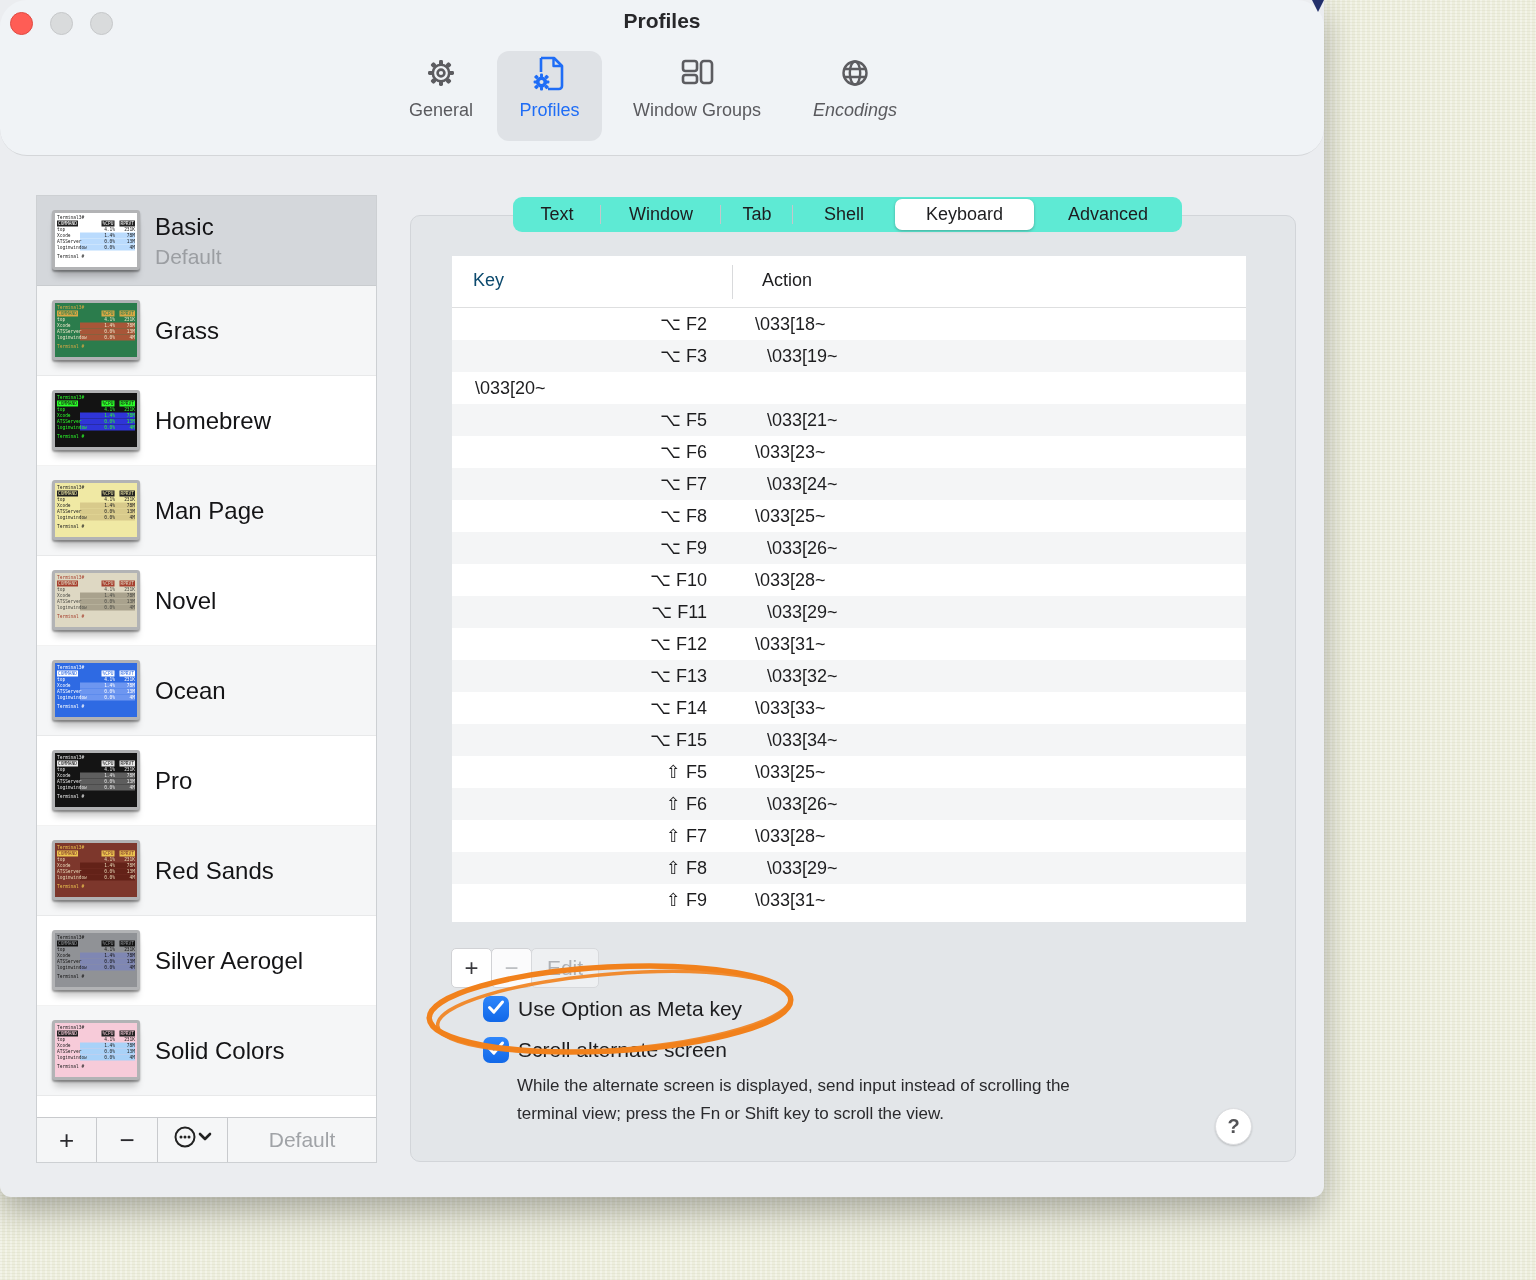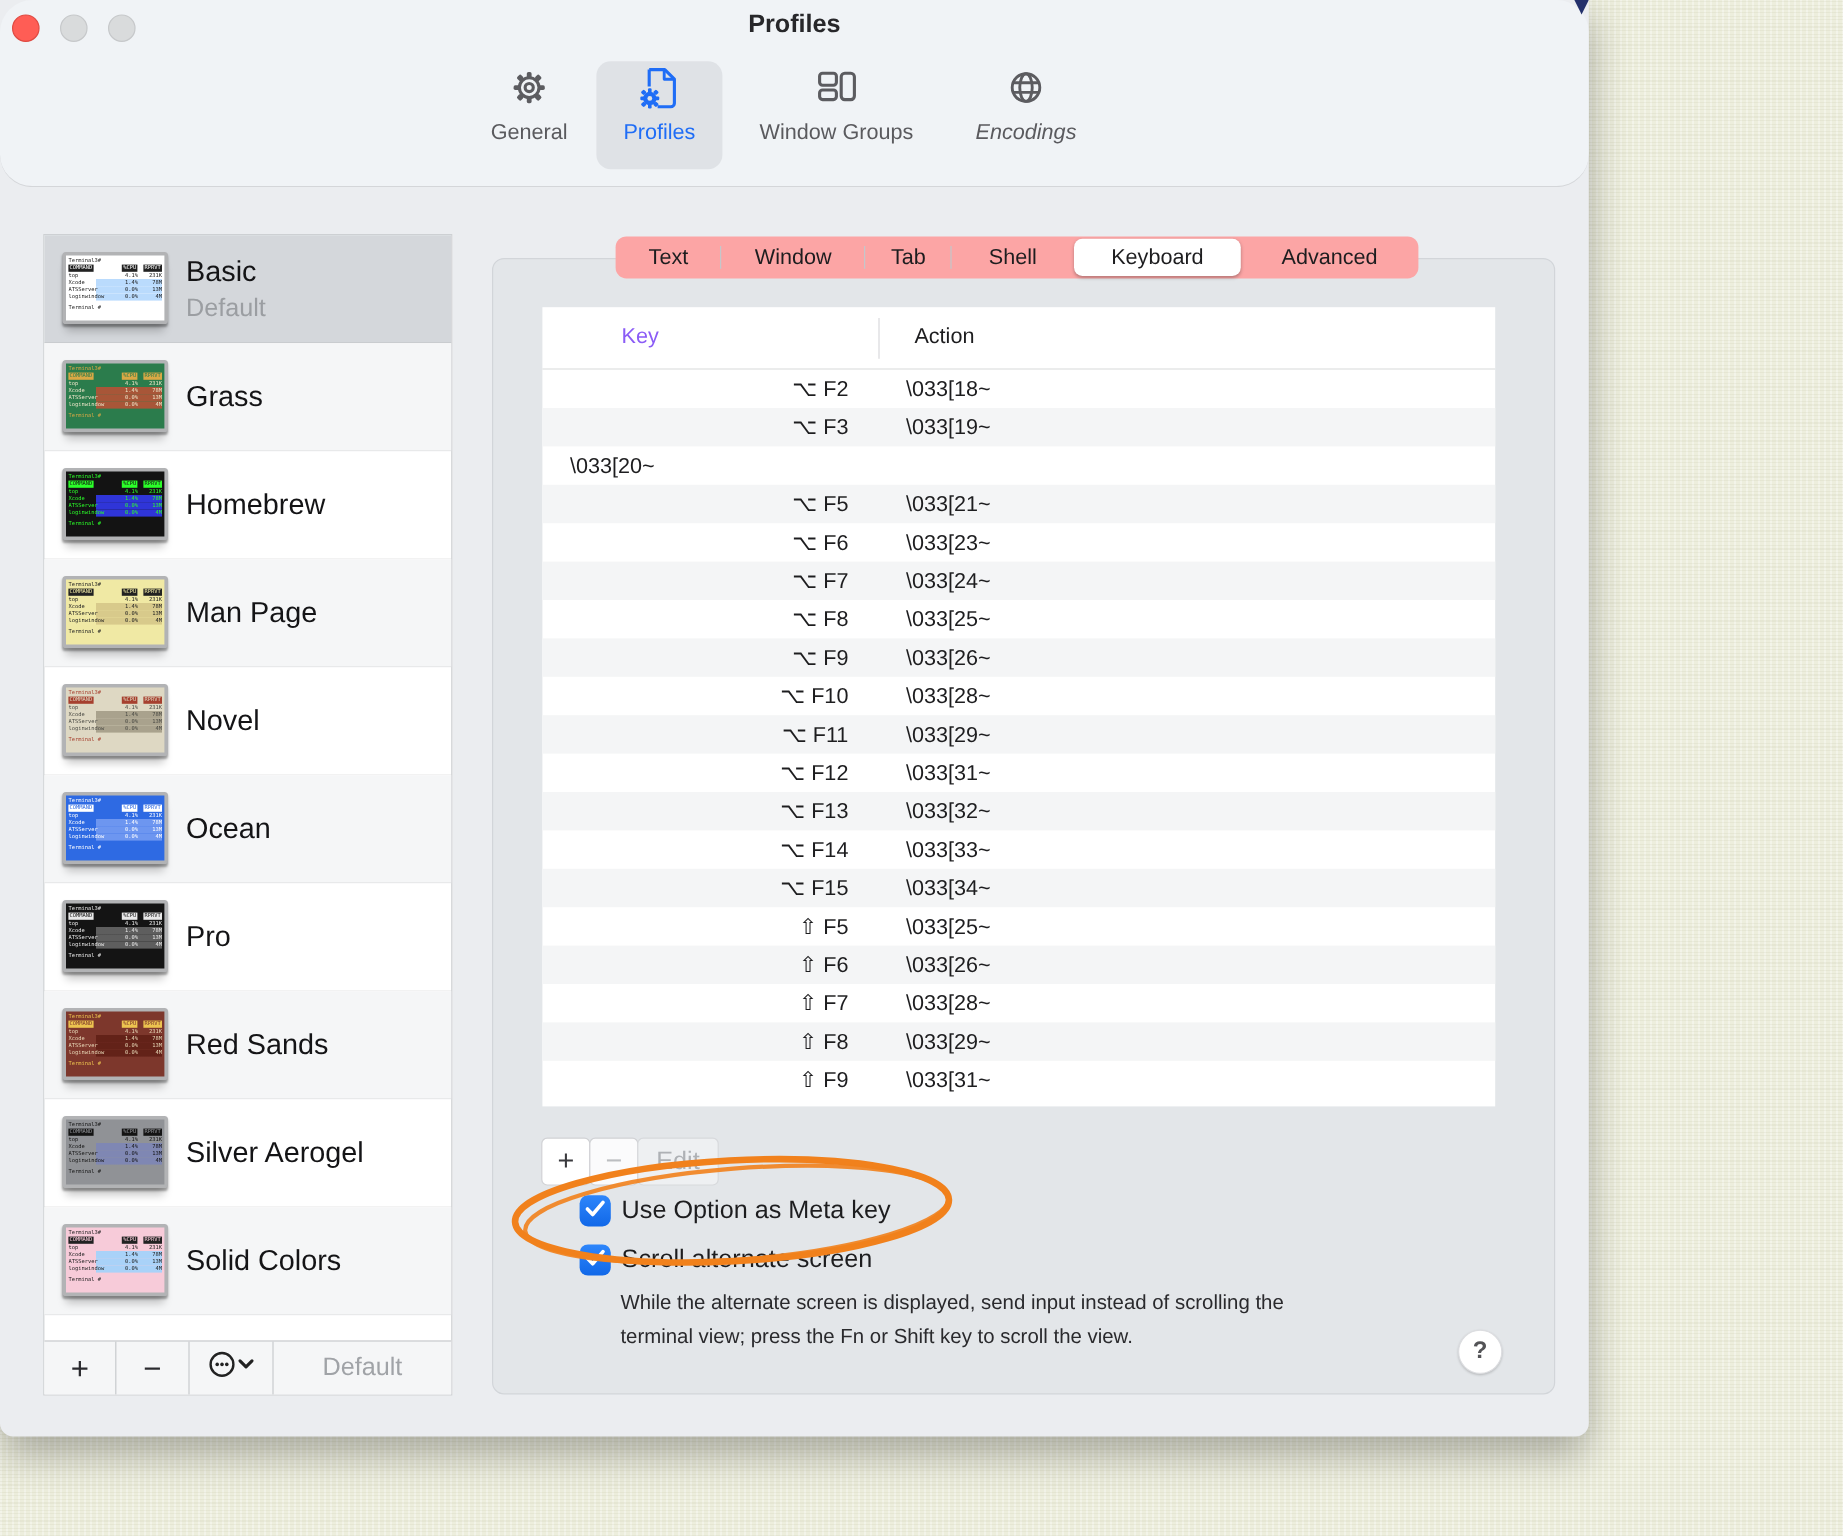--- a/index.html
+++ b/index.html
@@ -52,36 +52,36 @@
   .sidebar-bar { position:absolute; left:0; bottom:0; width:100%; height:45px;
                  background:#f5f6f7; border-top:1px solid #c8cacd; display:flex; }
   .sb-btn { height:100%; display:flex; align-items:center; justify-content:center;
             border-right:1px solid #c8cacd; font-size:26px; color:#2a2a2e; }
   .sb-add { width:60px; } .sb-rem { width:61px; } .sb-menu { width:70px; }
   .sb-def { flex:1; border-right:none; font-size:21px; color:#a0a3a7; }
   
   .groupbox { position:absolute; left:410px; top:215px; width:886px; height:947px;
               background:#e3e6e9; border:1px solid #d2d5d9; border-radius:10px; }
   .tabs { position:absolute; left:513px; top:197px; width:669px; height:35px;
-          background:#fca5a5; border-radius:9px; display:flex; }
+          background:#5eead4; border-radius:9px; display:flex; }
   .seg { height:35px; line-height:35px; text-align:center; font-size:18px; color:#1d1d1f;
          position:relative; }
   .seg-0{width:88px;} .seg-1{width:120px;} .seg-2{width:72px;} .seg-3{width:102px;}
   .seg-4{width:139px;} .seg-5{width:148px;}
   .seg.selected { height:31px; line-height:31px; margin-top:2px; background:#ffffff;
                   border-radius:7px; box-shadow:0 1px 3px rgba(0,0,0,0.28); }
   .seg-div { position:absolute; right:0; top:8px; width:1px; height:19px; background:#c4c7cb; }
   .ktable { position:absolute; left:452px; top:256px; width:794px; height:666px;
             background:#ffffff; }
   .khead { height:52px; position:relative; border-bottom:1px solid #dedfe0; }
-  .khead .hk { position:absolute; left:21px; top:14px; font-size:18px; font-weight:500; color:#8b5cf6;margin-left:45px; }
+  .khead .hk { position:absolute; left:21px; top:14px; font-size:18px; font-weight:500; color:#0c4a6e; }
   .khead .ha { position:absolute; left:310px; top:14px; font-size:18px; font-weight:500; color:#1d1d1f; }
   .khead .hdiv { position:absolute; left:280px; top:9px; width:1px; height:34px; background:#d9dadc; }
   .krow { display:flex; height:32px; line-height:32px; font-size:18px; color:#1d1d1f; }
-  .krow.stripe { background:#f4f5f6; }
+  .krow.stripe { background:#f4f5f6;gap:12px; }
   .krow .ck { width:280px; text-align:right; padding-right:25px; }
   .krow .ca { padding-left:23px; }
   .panel-btn { position:absolute; top:948px; height:40px; background:#ffffff;
                border:1px solid #d1d2d5; border-radius:5px; display:flex;
                align-items:center; justify-content:center; font-size:24px; color:#3a3a3e; }
   .pb-add { left:451px; width:41px; }
   .pb-rem { left:491px; width:41px; color:#bcbec1; background:#fbfbfc; }
   .pb-edit { left:531px; width:68px; font-size:21px; color:#aeb1b5; background:#eef0f2;
              border-color:#d7d9dc; }
   .cb-row { position:absolute; left:483px; display:flex; align-items:center; }

